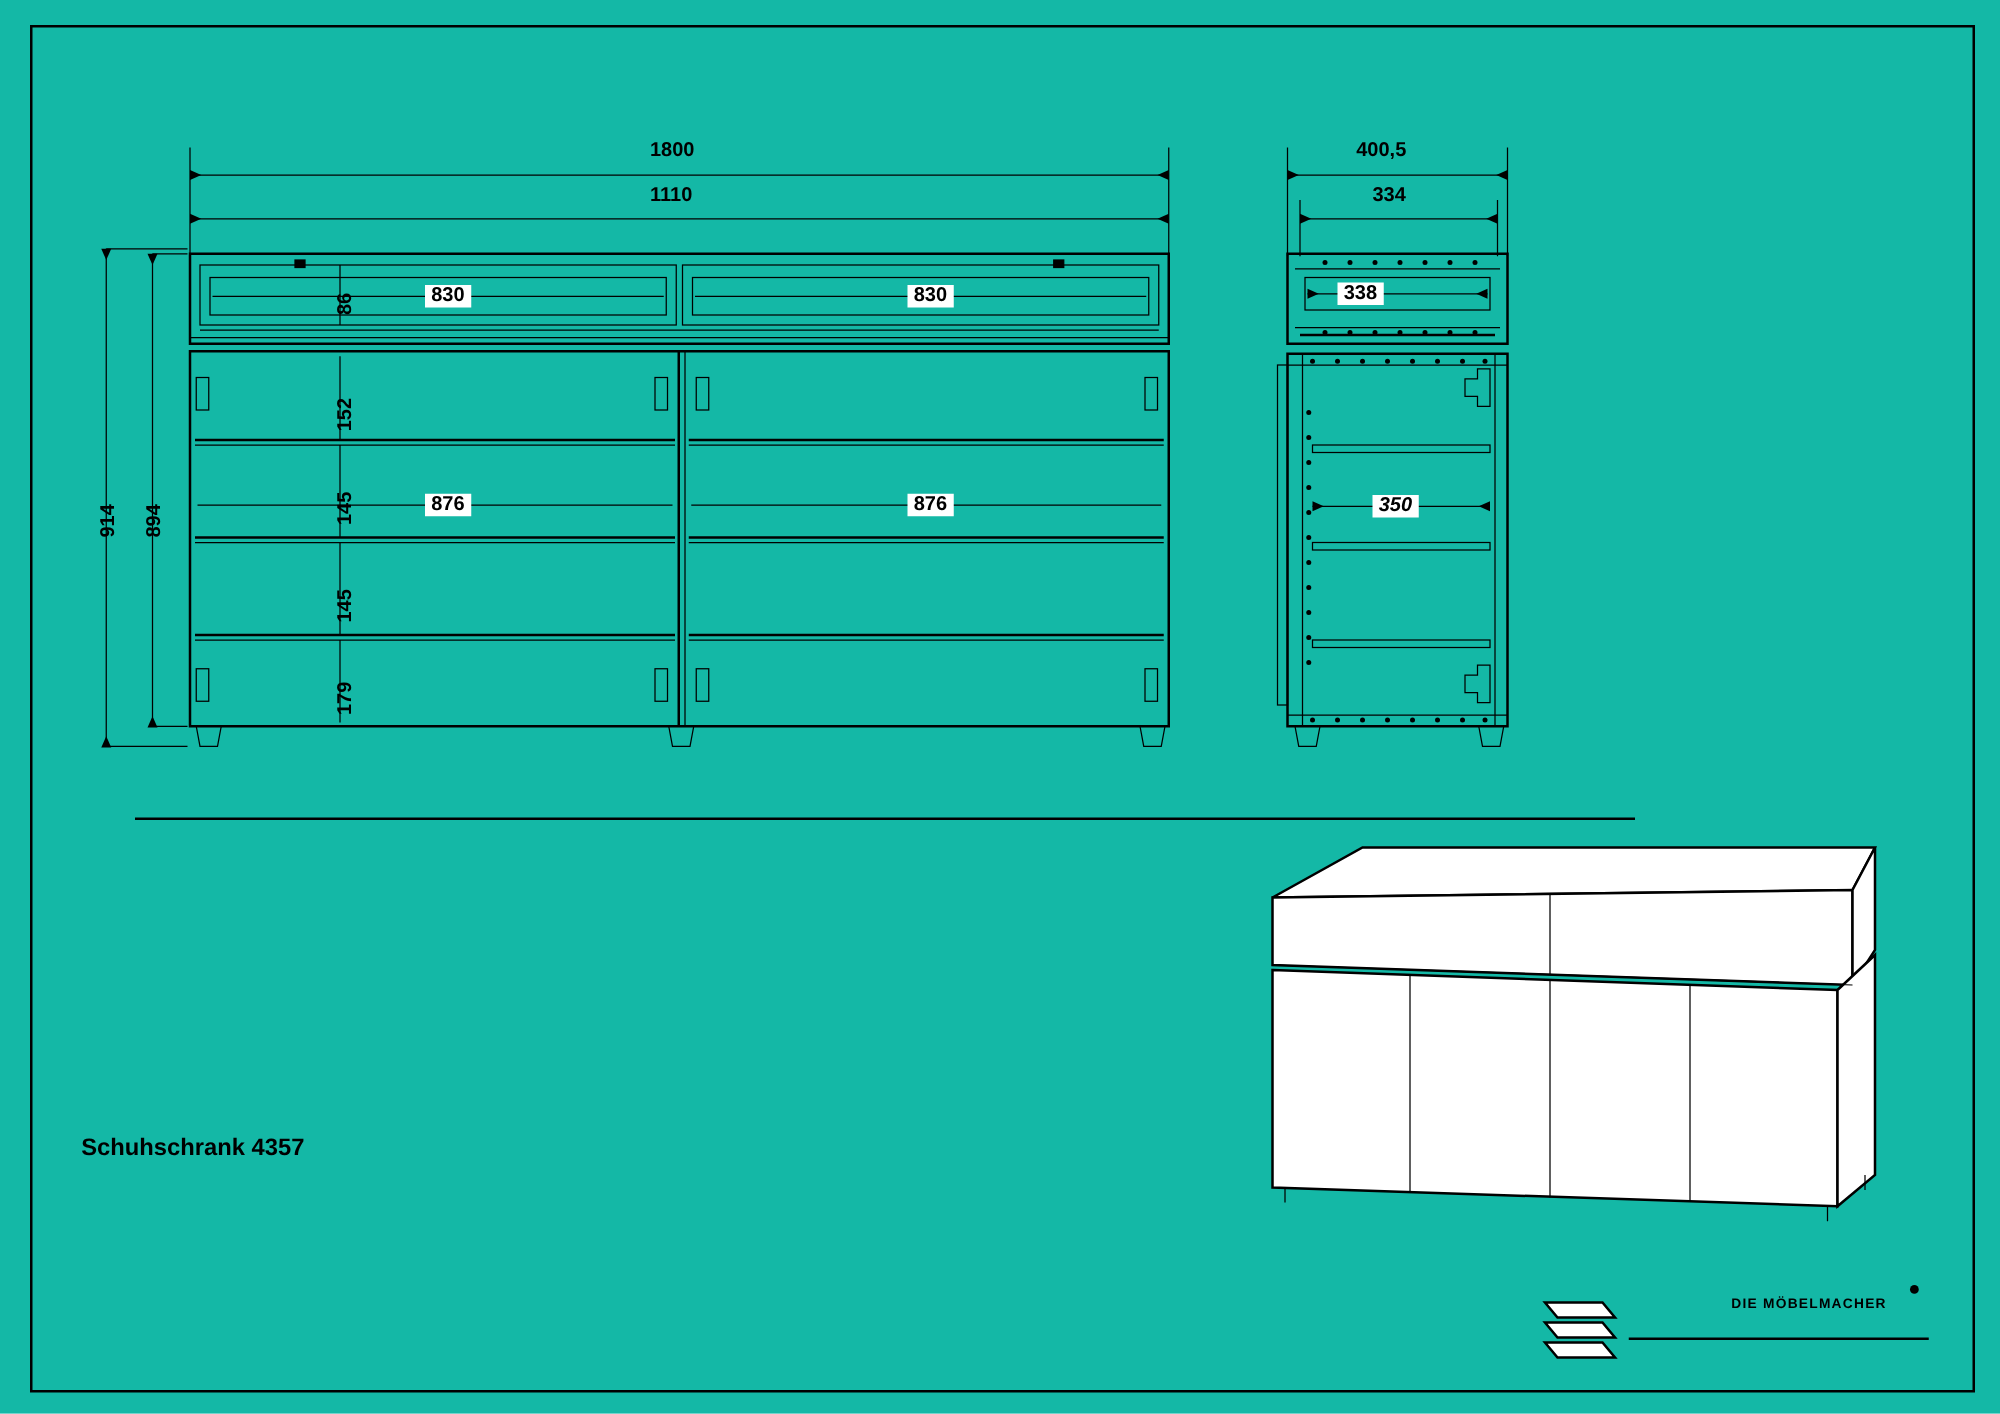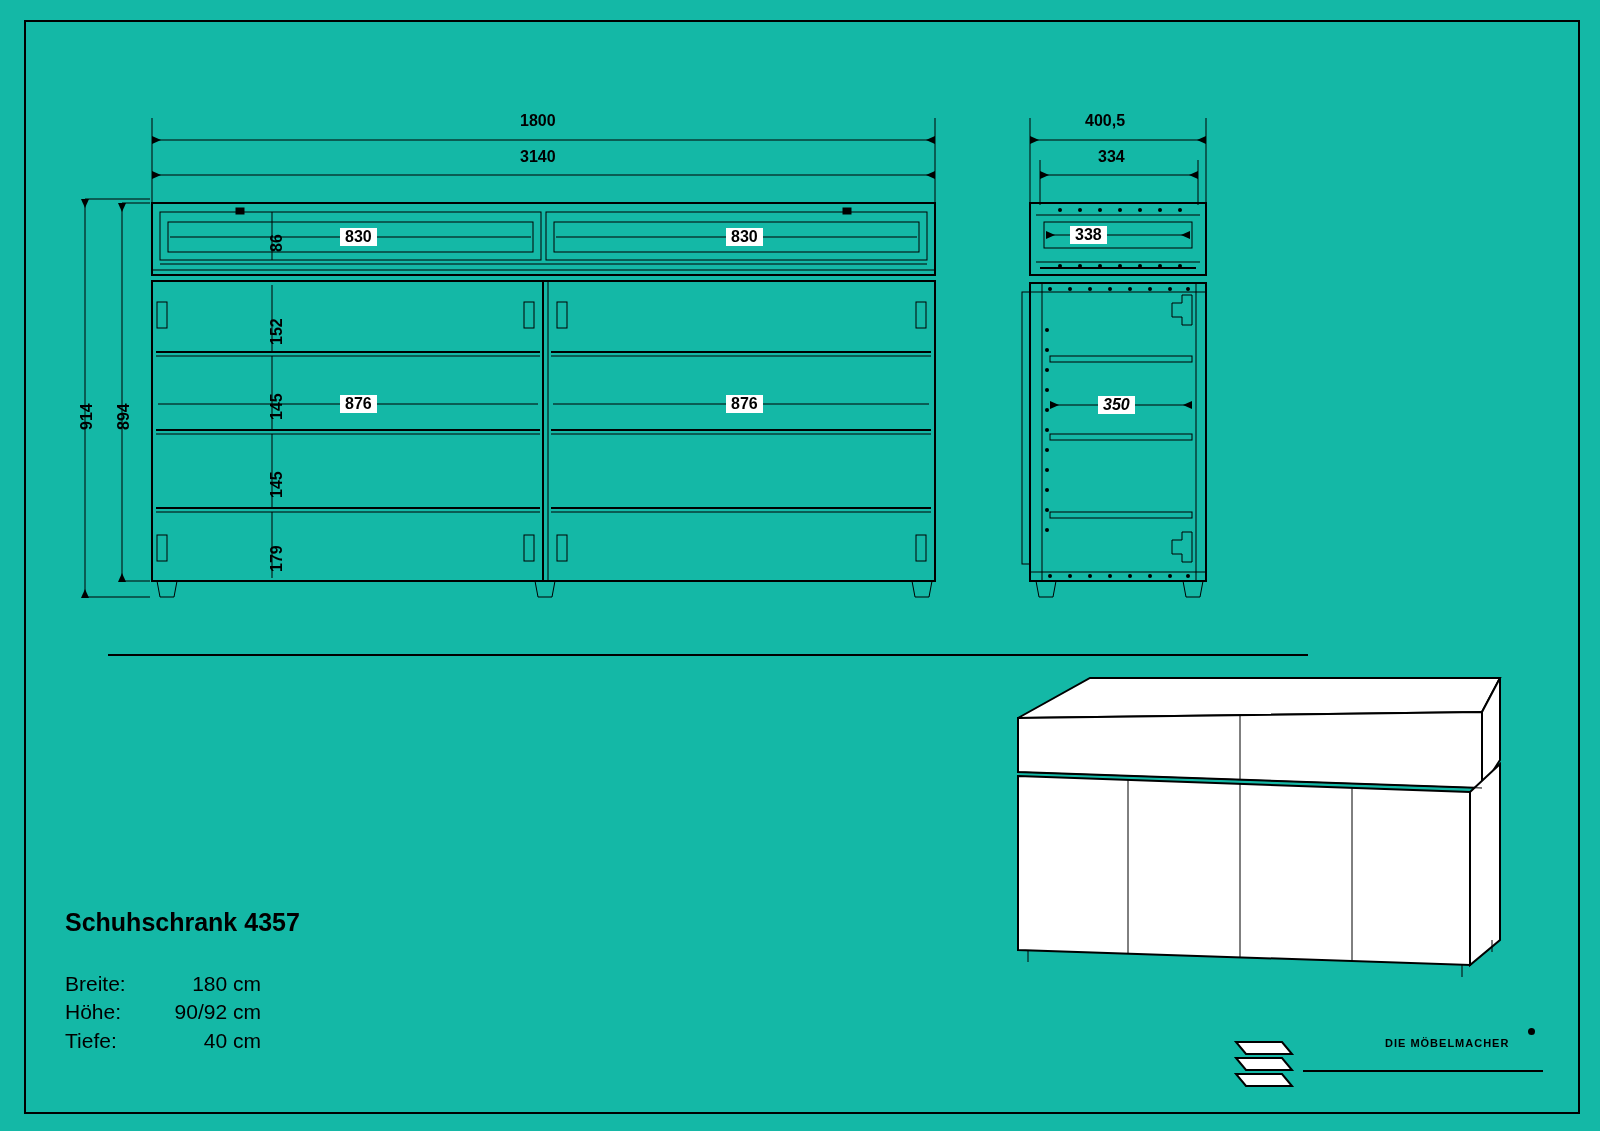--- a/index.html
+++ b/index.html
@@ -9,21 +9,21 @@
   .ln{position:absolute;background:#000;}
   .h2{height:2px;}
   .dim{position:absolute;font-size:16px;font-weight:bold;color:#000;white-space:nowrap;}
   .dimv{position:absolute;font-size:16px;font-weight:bold;color:#000;white-space:nowrap;transform-origin:0 0;transform:rotate(-90deg);}
   .arrowL,.arrowR{position:absolute;width:0;height:0;border-top:4px solid transparent;border-bottom:4px solid transparent;}
   .arrowL{border-right:9px solid #000;}
   .arrowR{border-left:9px solid #000;}
   .arrowU,.arrowD{position:absolute;width:0;height:0;border-left:4px solid transparent;border-right:4px solid transparent;}
   .arrowU{border-bottom:9px solid #000;}
   .arrowD{border-top:9px solid #000;}
-  .title{position:absolute;font-size:25px;font-weight:bold;color:#000;}
+  .title{position:absolute;font-size:19px;font-weight:bold;color:#000;}
   .specs{position:absolute;font-size:21px;color:#000;line-height:1.35;}
   .specrow{display:flex;}
   .speclabel{width:86px;}
   .specval{width:110px;text-align:right;padding-right:18px;}
   .logo-text{position:absolute;font-size:40px;font-weight:bold;letter-spacing:3px;color:#000;}
   .logo-sub{position:absolute;font-size:11px;font-weight:bold;letter-spacing:1px;color:#000;}
   .logo-dot{position:absolute;width:7px;height:7px;border-radius:50%;background:#000;}
   svg{position:absolute;left:0;top:0;overflow:visible;}
   .persp{position:absolute;}
 </style>
@@ -111,21 +111,21 @@
   <div class="arrowR" style="left:152px;top:136px;"></div>
   <div class="arrowL" style="left:926px;top:136px;"></div>
   <div class="arrowR" style="left:152px;top:171px;"></div>
   <div class="arrowL" style="left:926px;top:171px;"></div>
   <div class="arrowD" style="left:81px;top:199px;"></div>
   <div class="arrowU" style="left:81px;top:589px;"></div>
   <div class="arrowD" style="left:118px;top:203px;"></div>
   <div class="arrowU" style="left:118px;top:573px;"></div>
 
   <div class="dim" style="left:520px;top:112px;">1800</div>
-  <div class="dim" style="left:520px;top:148px;">3140</div>
+  <div class="dim" style="left:520px;top:148px;">1110</div>
   <div class="dimv" style="left:78px;top:430px;">914</div>
   <div class="dimv" style="left:115px;top:430px;">894</div>
 
   <div class="dimv" style="left:268px;top:252px;">86</div>
   <div class="dimv" style="left:268px;top:345px;">152</div>
   <div class="dimv" style="left:268px;top:420px;">145</div>
   <div class="dimv" style="left:268px;top:498px;">145</div>
   <div class="dimv" style="left:268px;top:572px;">179</div>
 
   <div class="dim" style="left:340px;top:228px;background:#fff;padding:0 5px;">830</div>
@@ -257,34 +257,20 @@
       <line x1="1018" y1="772" x2="1482" y2="788"></line>
 
       <line x1="1028" y1="950" x2="1028" y2="962"></line>
       <line x1="1462" y1="965" x2="1462" y2="977"></line>
       <line x1="1492" y1="940" x2="1492" y2="952"></line>
     </g>
   </svg>
 
   <div class="title" style="left:65px;top:908px;">Schuhschrank 4357</div>
 
-  <div class="specs" style="left:65px;top:970px;">
-    <div class="specrow">
-      <span class="speclabel">Breite:</span>
-      <span class="specval">180 cm</span>
-    </div>
-    <div class="specrow">
-      <span class="speclabel">Höhe:</span>
-      <span class="specval">90/92 cm</span>
-    </div>
-    <div class="specrow">
-      <span class="speclabel">Tiefe:</span>
-      <span class="specval">40 cm</span>
-    </div>
-  </div>
 
   <svg width="120" height="70" style="left:1230px;top:1030px;position:absolute;">
     <g stroke="#000" fill="#fff" stroke-width="2">
       <polygon points="6,12 52,12 62,24 16,24"></polygon>
       <polygon points="6,28 52,28 62,40 16,40"></polygon>
       <polygon points="6,44 52,44 62,56 16,56"></polygon>
     </g>
   </svg>
   <div class="logo-dot" style="left:1528px;top:1028px;"></div>
   <div class="ln h2" style="left:1303px;top:1070px;width:240px;"></div>

